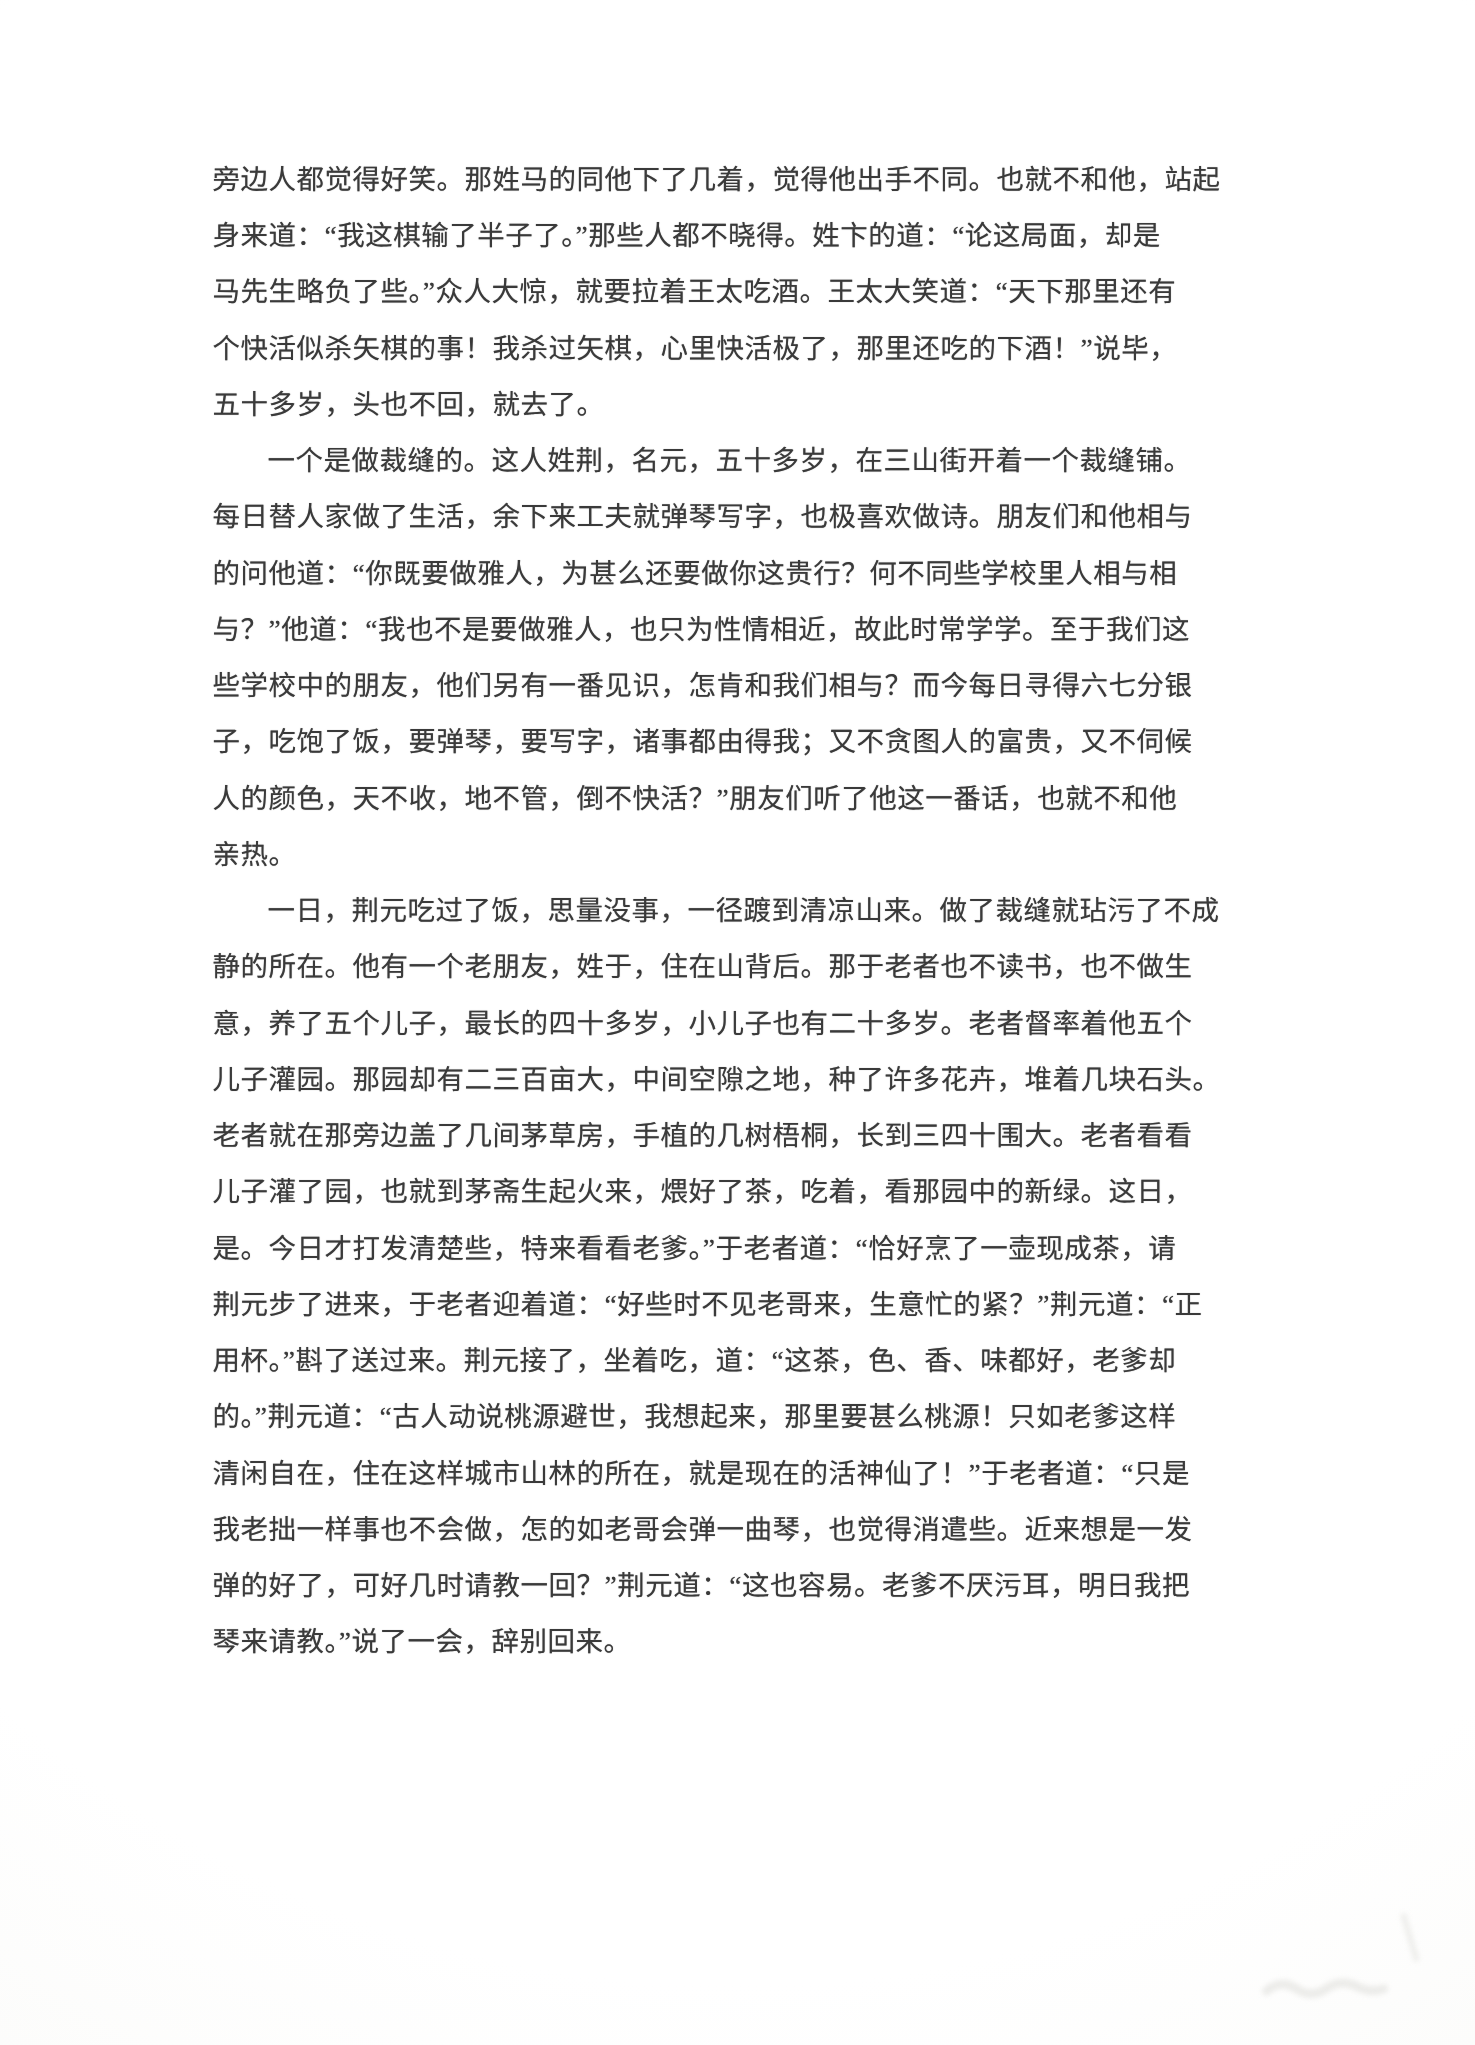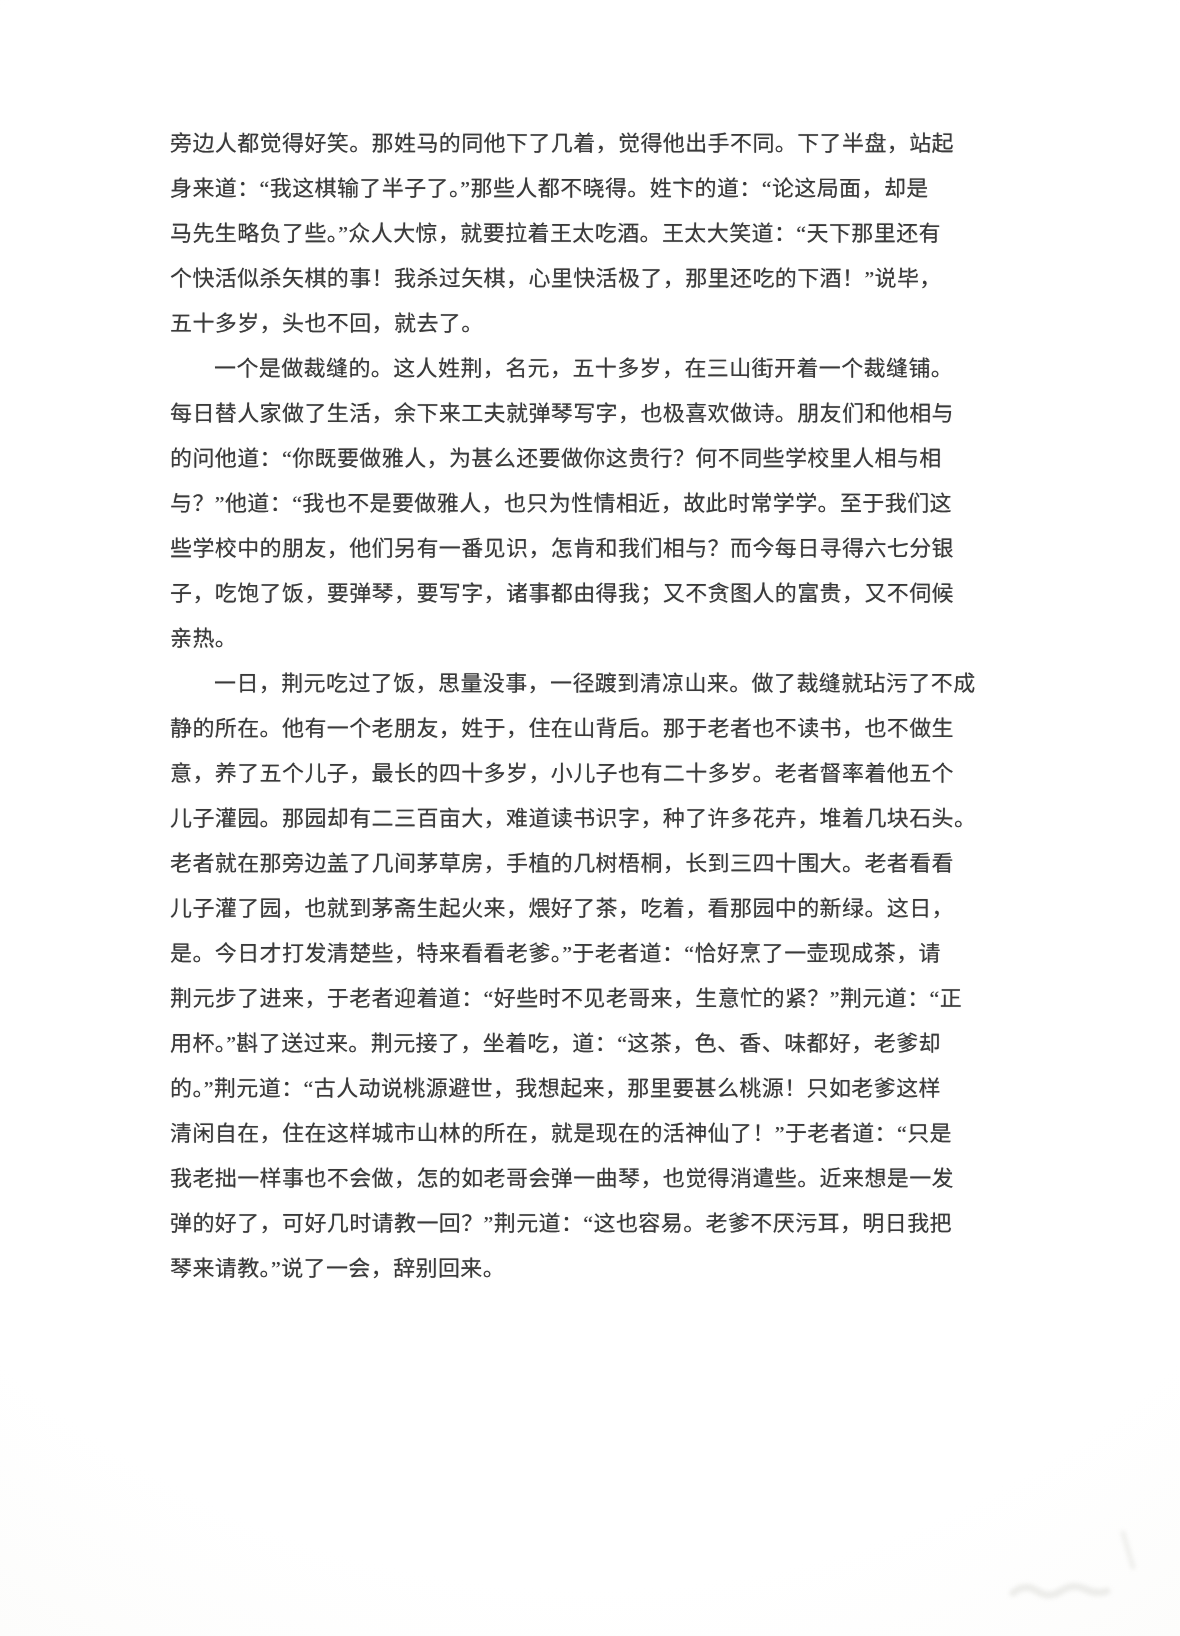--- a/index.html
+++ b/index.html
@@ -48,40 +48,41 @@
     opacity: 0.55;
     pointer-events: none;
   }
 </style>
 </head>
 <body>
 
 <div class="page">
   <div class="text-block" id="textBlock">
       <div class="paragraph">
-        <div class="line">旁边人都觉得好笑。那姓马的同他下了几着，觉得他出手不同。下了半盘，站起</div>
+        <div class="line">旁边人都觉得好笑。那姓马的同他下了几着，觉得他出手不同。也就不和他，站起</div>
         <div class="line">身来道：“我这棋输了半子了。”那些人都不晓得。姓卞的道：“论这局面，却是</div>
         <div class="line">马先生略负了些。”众人大惊，就要拉着王太吃酒。王太大笑道：“天下那里还有</div>
         <div class="line">个快活似杀矢棋的事！我杀过矢棋，心里快活极了，那里还吃的下酒！”说毕，</div>
         <div class="line">五十多岁，头也不回，就去了。</div>
       </div>
       <div class="paragraph">
         <div class="line indent">一个是做裁缝的。这人姓荆，名元，五十多岁，在三山街开着一个裁缝铺。</div>
         <div class="line">每日替人家做了生活，余下来工夫就弹琴写字，也极喜欢做诗。朋友们和他相与</div>
         <div class="line">的问他道：“你既要做雅人，为甚么还要做你这贵行？何不同些学校里人相与相</div>
         <div class="line">与？”他道：“我也不是要做雅人，也只为性情相近，故此时常学学。至于我们这</div>
         <div class="line">些学校中的朋友，他们另有一番见识，怎肯和我们相与？而今每日寻得六七分银</div>
         <div class="line">子，吃饱了饭，要弹琴，要写字，诸事都由得我；又不贪图人的富贵，又不伺候</div>
+        <div class="line">人的颜色，天不收，地不管，倒不快活？”朋友们听了他这一番话，也就不和他</div>
         <div class="line">亲热。</div>
       </div>
       <div class="paragraph">
         <div class="line indent">一日，荆元吃过了饭，思量没事，一径踱到清凉山来。做了裁缝就玷污了不成</div>
         <div class="line">静的所在。他有一个老朋友，姓于，住在山背后。那于老者也不读书，也不做生</div>
         <div class="line">意，养了五个儿子，最长的四十多岁，小儿子也有二十多岁。老者督率着他五个</div>
-        <div class="line">儿子灌园。那园却有二三百亩大，难道读书识字，种了许多花卉，堆着几块石头。</div>
+        <div class="line">儿子灌园。那园却有二三百亩大，中间空隙之地，种了许多花卉，堆着几块石头。</div>
         <div class="line">老者就在那旁边盖了几间茅草房，手植的几树梧桐，长到三四十围大。老者看看</div>
         <div class="line">儿子灌了园，也就到茅斋生起火来，煨好了茶，吃着，看那园中的新绿。这日，</div>
         <div class="line">是。今日才打发清楚些，特来看看老爹。”于老者道：“恰好烹了一壶现成茶，请</div>
         <div class="line">荆元步了进来，于老者迎着道：“好些时不见老哥来，生意忙的紧？”荆元道：“正</div>
         <div class="line">用杯。”斟了送过来。荆元接了，坐着吃，道：“这茶，色、香、味都好，老爹却</div>
         <div class="line">的。”荆元道：“古人动说桃源避世，我想起来，那里要甚么桃源！只如老爹这样</div>
         <div class="line">清闲自在，住在这样城市山林的所在，就是现在的活神仙了！”于老者道：“只是</div>
         <div class="line">我老拙一样事也不会做，怎的如老哥会弹一曲琴，也觉得消遣些。近来想是一发</div>
         <div class="line">弹的好了，可好几时请教一回？”荆元道：“这也容易。老爹不厌污耳，明日我把</div>
         <div class="line">琴来请教。”说了一会，辞别回来。</div>

